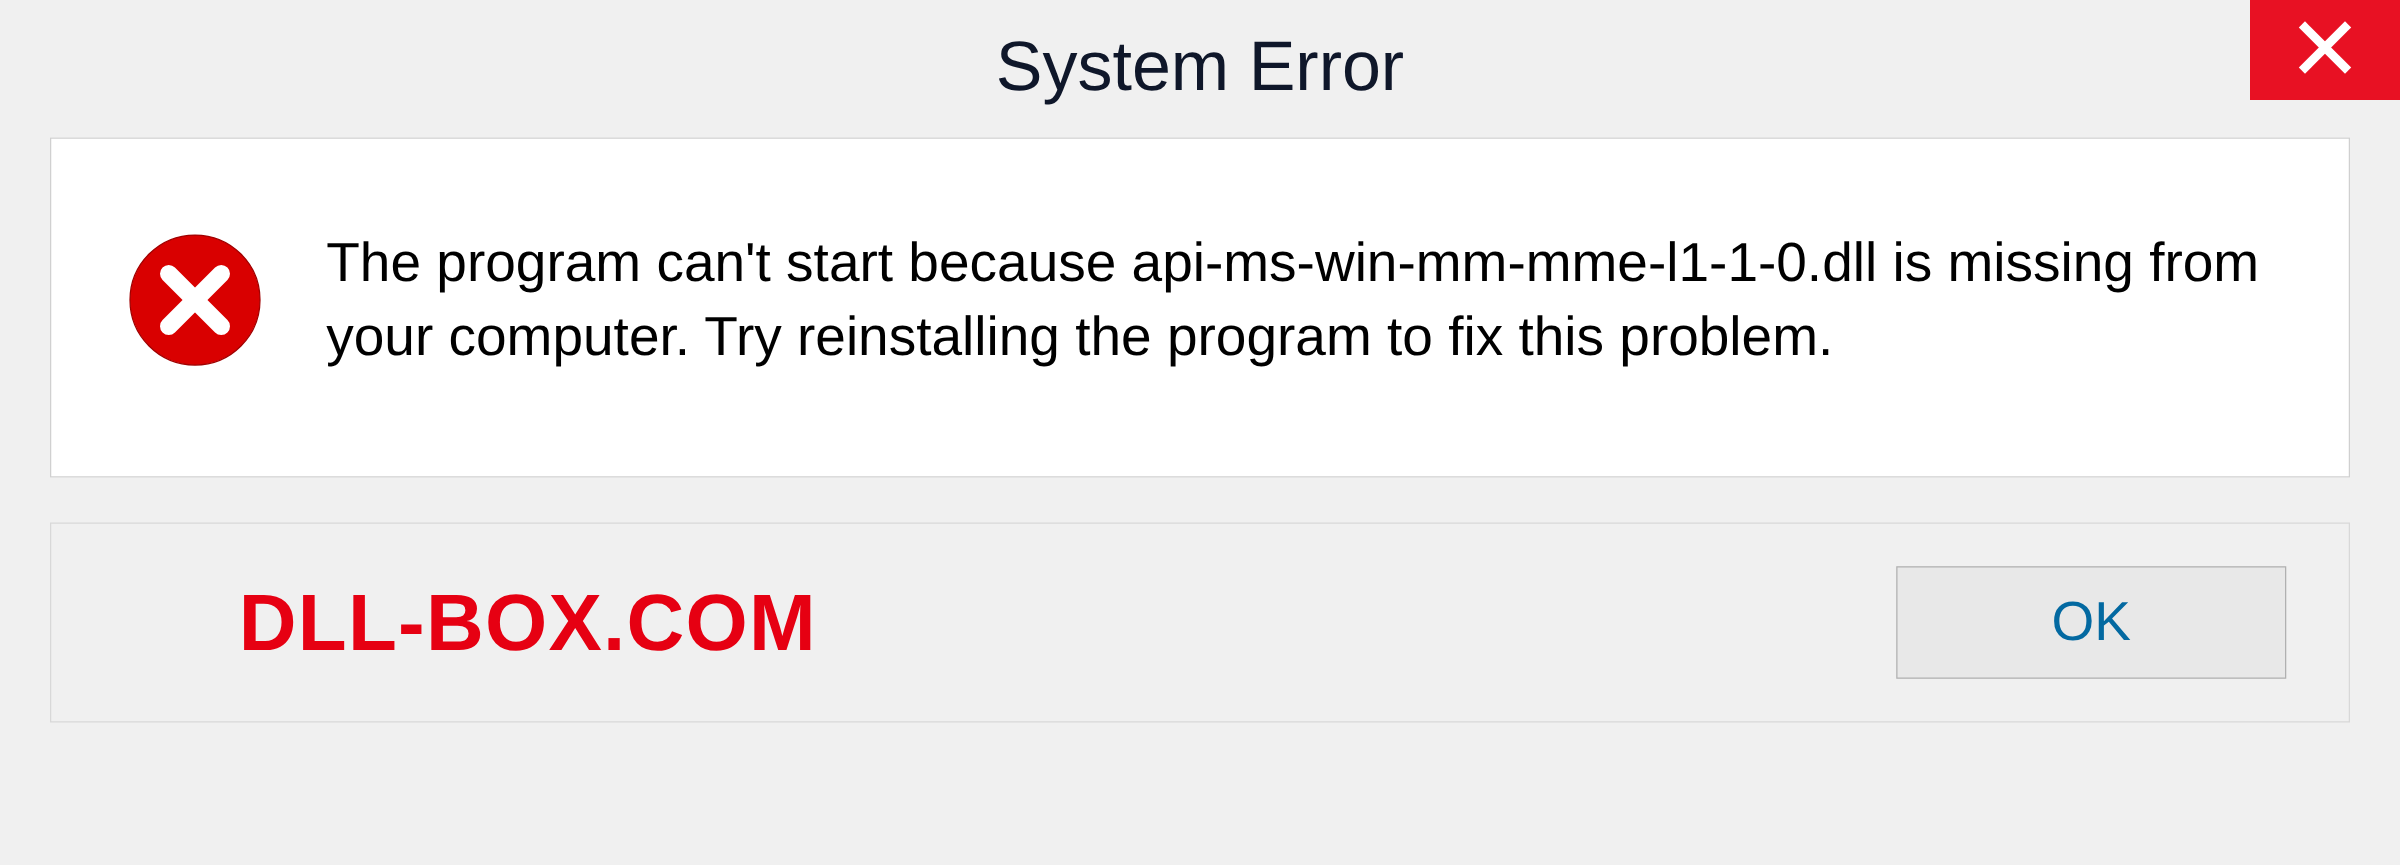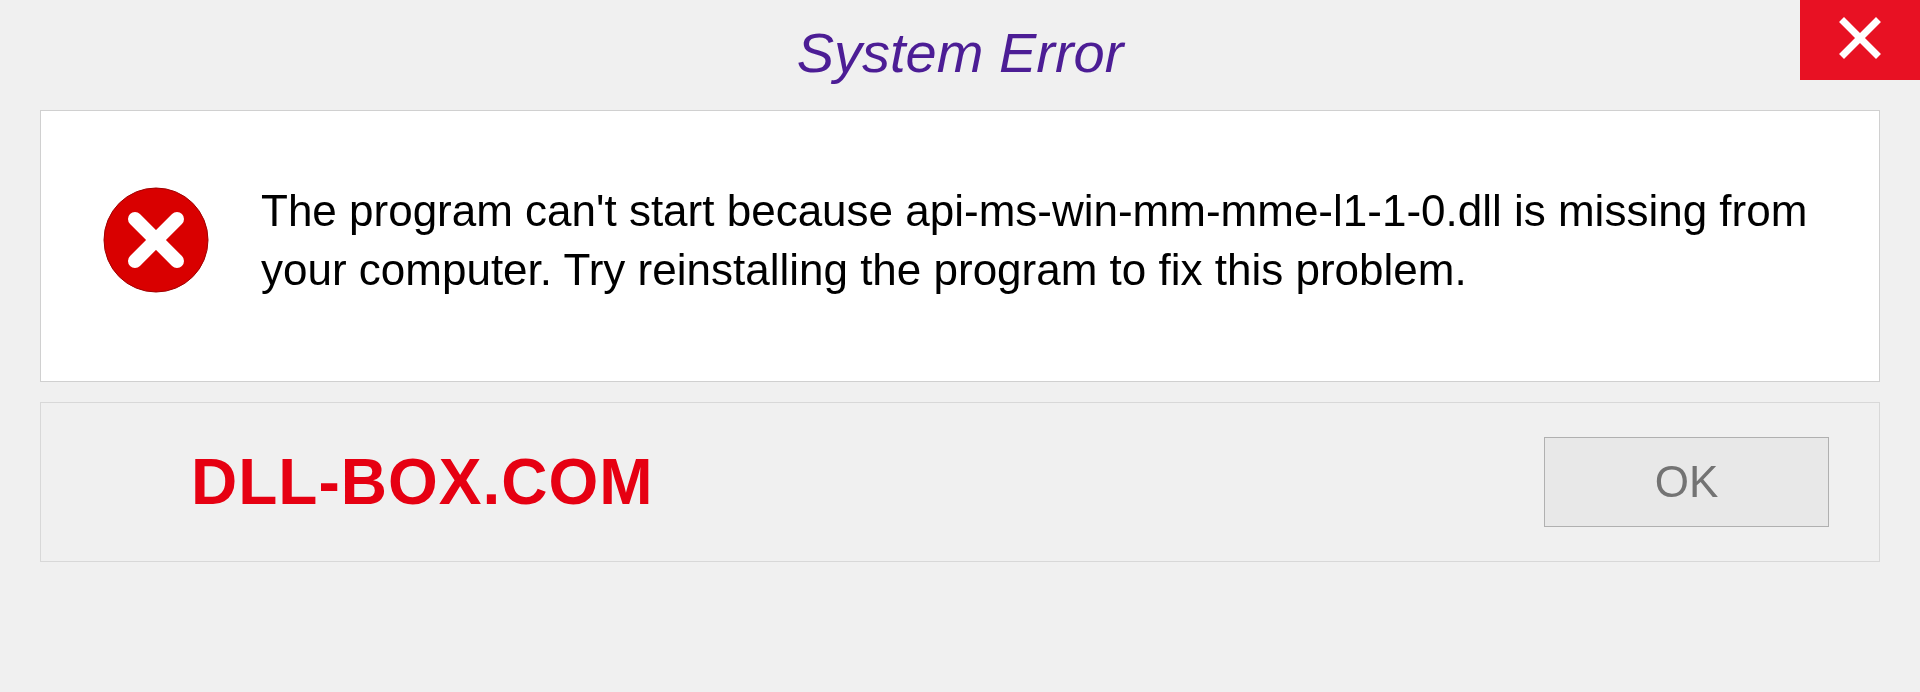--- a/index.html
+++ b/index.html
@@ -25,23 +25,22 @@
       display: flex;
       align-items: flex-start;
       justify-content: center;
       position: relative;
       height: 100px;
       padding-top: 20px;
     }
     .title-text {
       font-size: 56px;
       font-weight: 400;
-      color: #4c1d95;
+      color: #0f172a;
       text-align: right;
-      font-style: italic;
     }
     .close-button {
       position: absolute;
       top: 0;
       right: 0;
       width: 120px;
       height: 80px;
       background: #e81123;
       display: flex;
       align-items: center;
@@ -70,43 +69,43 @@
       width: 100%;
       height: 100%;
     }
     .message-text {
       font-size: 44px;
       line-height: 1.35;
       color: #000;
       font-weight: 400;
     }
     .footer {
-      margin: 20px 40px 0 40px;
+      margin: 36px 40px 0 40px;
       background: #f0f0f0;
       border: 1px solid #d8d8d8;
       height: 160px;
       display: flex;
       align-items: center;
       justify-content: space-between;
       padding: 0 50px 0 150px;
     }
     .watermark {
       font-size: 64px;
       font-weight: 900;
       color: #e60012;
       letter-spacing: 1px;
       font-family: Arial, sans-serif;
     }
     .ok-button {
       background: #e8e8e8;
       border: 1px solid #b0b0b0;
-      width: 285px;
+      width: 312px;
       height: 90px;
       font-size: 44px;
-      color: #737373;
+      color: #0369a1;
       cursor: pointer;
       display: flex;
       align-items: center;
       justify-content: center;
       font-family: inherit;
     }
   </style>
 </head>
 <body>
 

